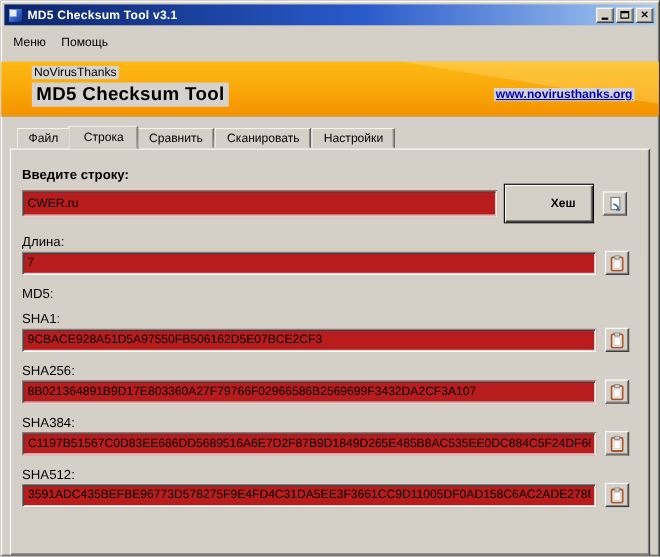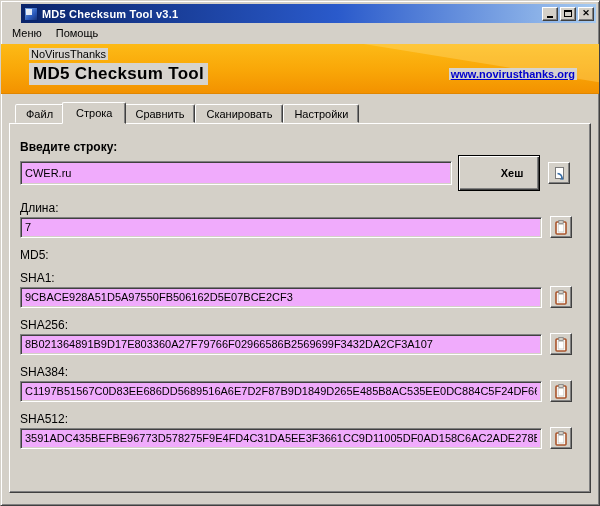--- a/index.html
+++ b/index.html
@@ -8,42 +8,42 @@
 
   .window {
     position:relative; width:600px; height:506px; background:#D4D0C8;
     border:1px solid; border-color:#D4D0C8 #404040 #404040 #D4D0C8;
     box-shadow: inset 1px 1px 0 #fff, inset -1px -1px 0 #808080;
     overflow:hidden;
   }
 
   
   .titlebar {
-    height:19px; margin:3px 3px 0 20px;
+    height:19px; margin:3px 3px 0 3px;
     background:linear-gradient(90deg,#0A246A 0%,#2A5ACB 55%,#A6CAF0 100%);
     display:flex; align-items:center; padding:0 2px 0 3px;
   }
   .app-icon { width:14px; height:14px; margin-right:4px; flex:0 0 auto;
     background:linear-gradient(135deg,#7BA7E0 0%,#2B5BBF 60%,#17337A 100%);
     border:1px solid #0A246A; position:relative; }
   .app-icon::after { content:''; position:absolute; left:1px; top:1px; right:5px; bottom:5px;
     background:#fff; opacity:.85; }
   .title-text { color:#fff; font-size:11px; font-weight:bold; flex:1 1 auto;
     white-space:nowrap; overflow:hidden; letter-spacing:.2px; }
   .winbtns { display:flex; gap:2px; }
   .winbtn { width:16px; height:14px; background:#D4D0C8;
     border:1px solid; border-color:#fff #404040 #404040 #fff;
     box-shadow: inset -1px -1px 0 #808080;
     display:flex; align-items:center; justify-content:center;
     font-size:9px; font-weight:bold; color:#000; line-height:1; cursor:default; }
   .glyph-min { width:6px; height:2px; background:#000; margin-top:7px; }
   .glyph-max { width:8px; height:7px; border:1px solid #000; border-top:2px solid #000; }
 
   
-  .menubar { height:20px; display:flex; align-items:center; padding-left:4px; }
+  .menubar { height:32px; display:flex; align-items:center; padding-left:4px; }
   .menu-item { font-size:11px; padding:2px 7px; color:#000; }
 
   
   .banner { position:relative; height:50px; margin-top:1px;
     background:linear-gradient(180deg,#FDBA16 0%,#F9A607 55%,#F39200 100%);
     border-bottom:1px solid #E08600; overflow:hidden; }
   .banner::after { content:''; position:absolute; top:0; right:0; width:48%; height:100%;
     background:rgba(255,223,130,.35); clip-path:polygon(18% 0,100% 0,100% 78%); }
   .brand { position:absolute; left:28px; top:4px; font-size:11px; color:#000;
     background:#D6D3CE; padding:0 2px; z-index:2; }
@@ -67,21 +67,21 @@
     border:1px solid; border-color:#fff #404040 #404040 #fff;
     box-shadow: inset -1px -1px 0 #808080, inset 1px 1px 0 #D4D0C8;
     padding:0 10px; }
 
   .group-first { margin-top:18px; }
   .group { margin-top:12px; }
   .field-label { font-size:12px; line-height:11px; margin-bottom:2px; color:#000; }
   .field-label.bold { font-weight:bold; }
   .row { display:flex; align-items:center; }
 
-  .txt { height:21px; background:#f0abfc; color:#000;
+  .txt { height:21px; background:#b91c1c; color:#000;
     border:1px solid; border-color:#808080 #fff #fff #808080;
     box-shadow: inset 1px 1px 0 #404040, inset -1px -1px 0 #D4D0C8;
     font-family:"Liberation Sans", sans-serif; font-size:11px; padding:0 4px; outline:none; }
   .txt.str { width:432px; height:24px; }
   .txt.hash { width:522px; }
 
   .btn-default { width:82px; height:36px; margin-left:6px; background:#D4D0C8;
     border:1px solid #000;
     box-shadow: inset 1px 1px 0 #fff, inset -1px -1px 0 #404040, inset -2px -2px 0 #808080;
     font-family:"Liberation Sans", sans-serif; font-size:11px; font-weight:bold; color:#000; cursor:default;padding-left:26px; }

